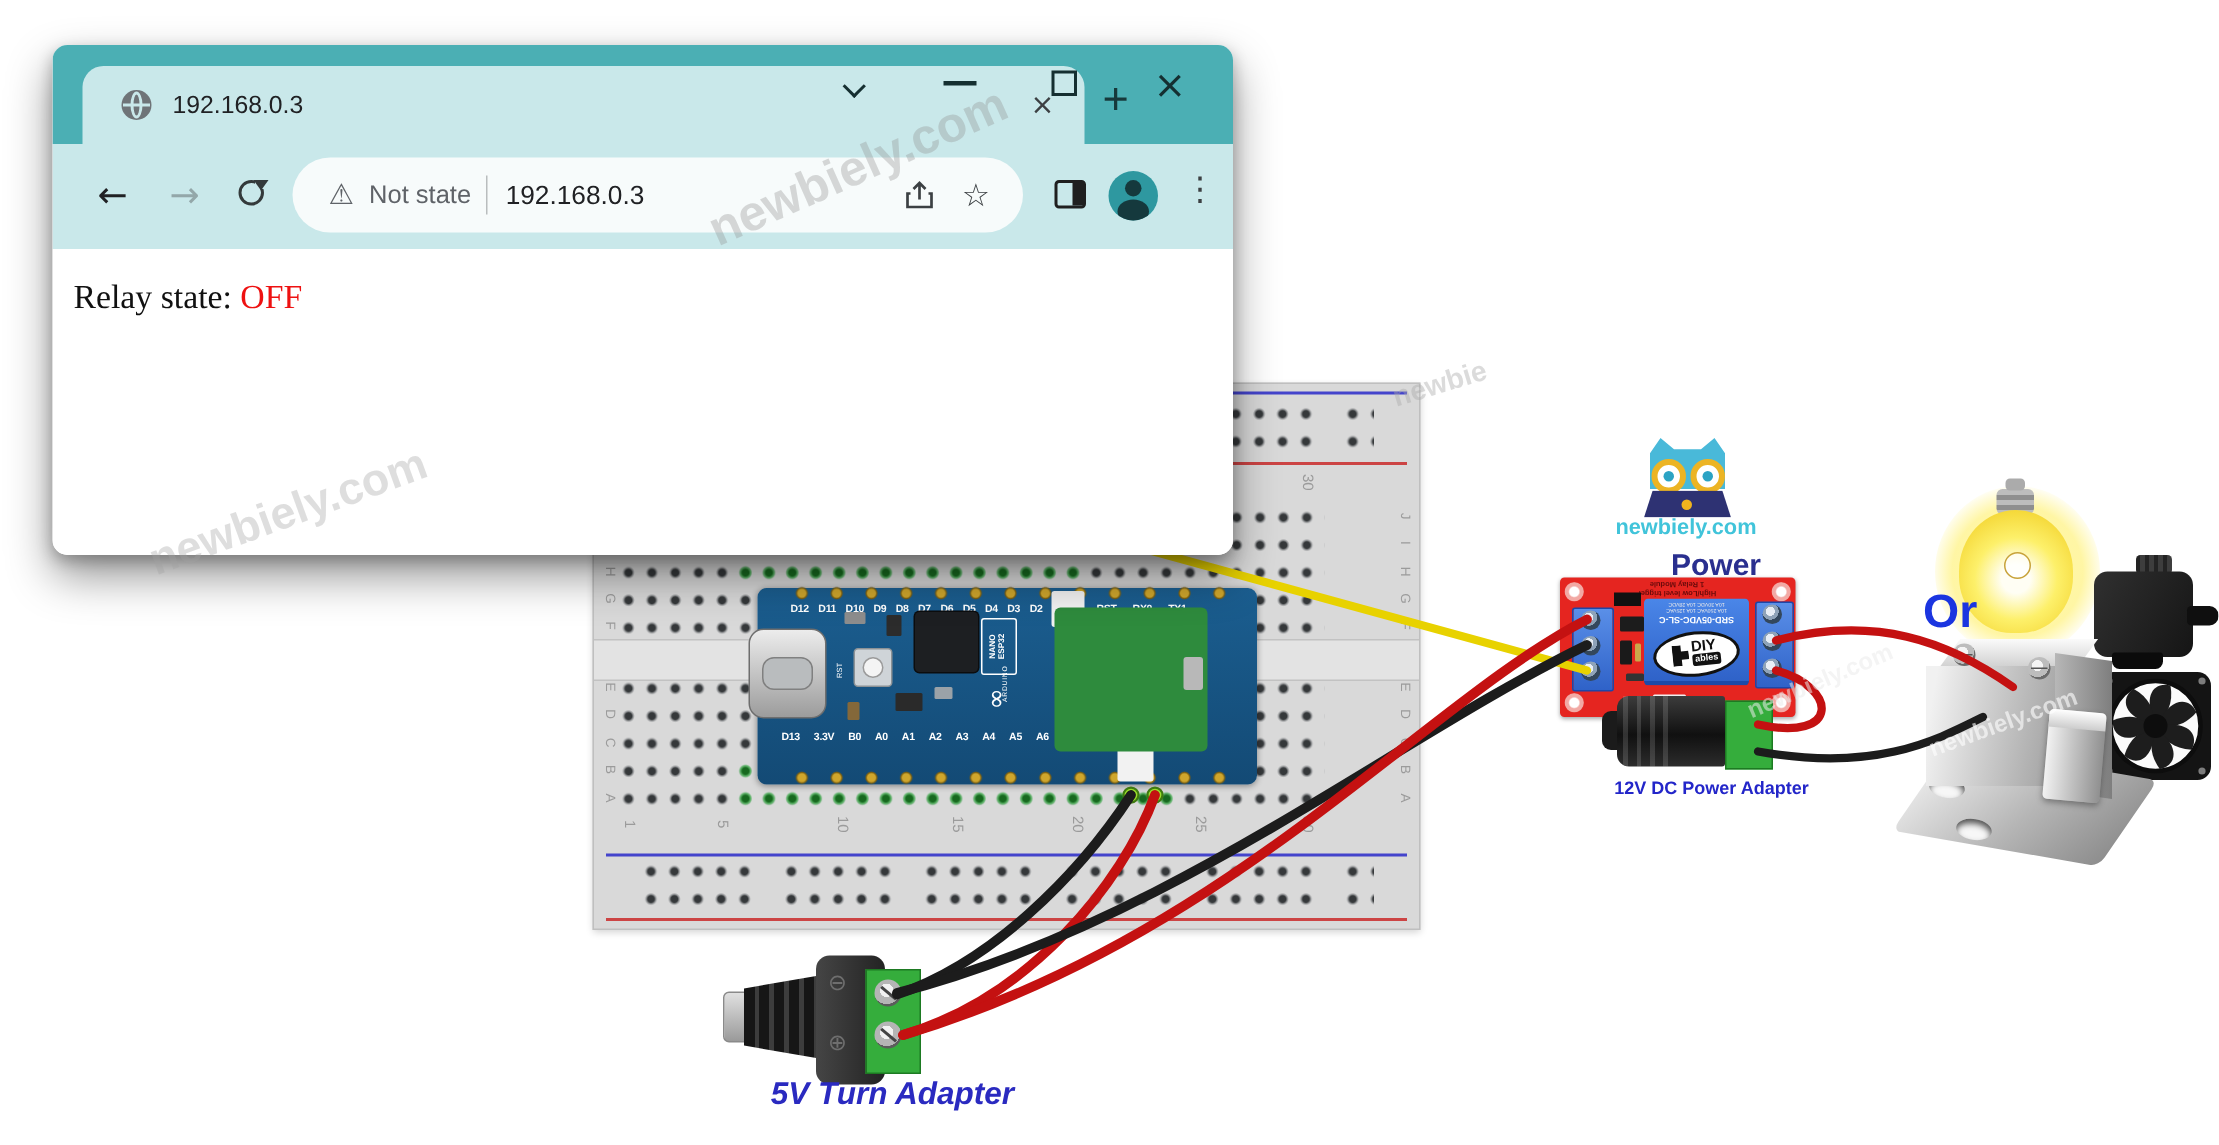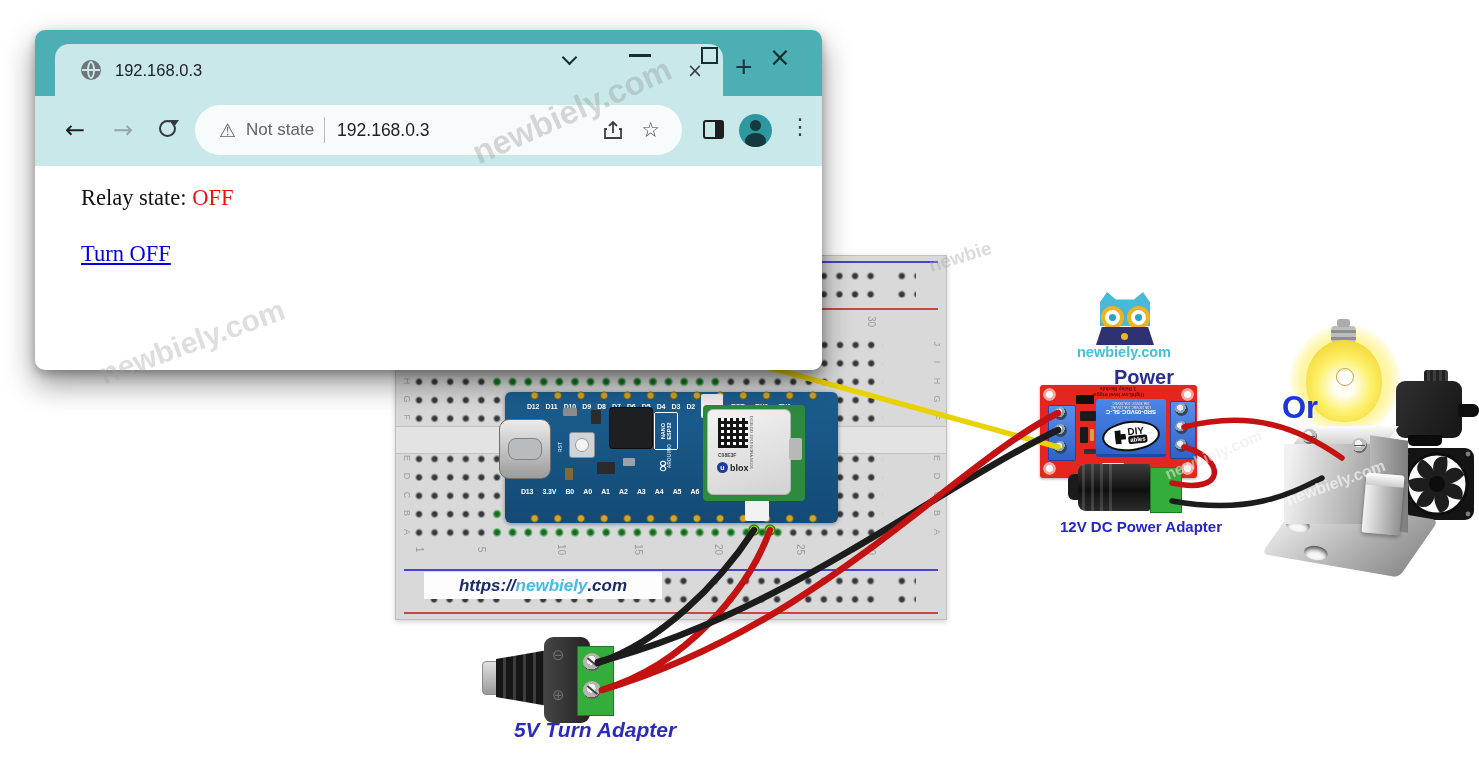--- a/index.html
+++ b/index.html
@@ -45,21 +45,21 @@
   #share-ic{width:20px;height:20px;margin-right:18px;flex:0 0 auto;}
   #star-ic{font-size:21px;color:#3c4043;margin-right:22px;flex:0 0 auto;}
   #sidepanel-ic{left:668px;top:24px;width:21px;height:19px;border:2.4px solid #1f1f1f;border-radius:3px;box-sizing:border-box;}
   #sidepanel-ic::after{content:"";position:absolute;right:0;top:0;width:7px;height:100%;background:#1f1f1f;}
   #avatar{left:704px;top:18px;width:33px;height:33px;border-radius:50%;background:#2e98a0;overflow:hidden;}
   #avatar::before{content:"";position:absolute;left:11px;top:6px;width:11px;height:11px;border-radius:50%;background:#15393d;}
   #avatar::after{content:"";position:absolute;left:6px;top:19px;width:21px;height:16px;border-radius:50%;background:#15393d;}
   #menu-dots{left:754px;top:18px;font-size:22px;color:#3c4043;}
 
   #pagecontent{left:0;top:136px;width:100%;height:204px;background:#ffffff;
-    font-family:"Liberation Serif",serif;padding:18px 0 0 14px;box-sizing:border-box;margin-left:32px;}
+    font-family:"Liberation Serif",serif;padding:18px 0 0 14px;box-sizing:border-box;}
   .pageline{font-size:22.5px;line-height:27px;margin-bottom:29px;color:#111;}
   .state-off{color:#ee1111;}
   .pagelink{color:#0000e0;text-decoration:underline;cursor:pointer;}
 
   
   #owl-peek{z-index:1;}
   #breadboard{left:395px;top:255px;width:550px;height:363px;background:#d9d9d9;
     border:1px solid #bfbfbf;z-index:2;box-shadow:0 2px 5px rgba(0,0,0,.18);}
   .railline-blue{height:2px;background:#4444cc;}
   .railline-red{height:2px;background:#cc4444;}
@@ -152,21 +152,21 @@
   
   #a12-tip{left:1068px;top:474px;width:14px;height:26px;background:#1b1b1b;border-radius:6px 0 0 6px;z-index:4;}
   #a12-barrel{left:1078px;top:464px;width:72px;height:47px;border-radius:8px 2px 2px 8px;z-index:4;
     background:linear-gradient(180deg,#3c3c3c,#101010 55%,#2c2c2c);}
   #a12-barrel::before{content:"";position:absolute;left:4px;top:0;width:34px;height:100%;
     background:repeating-linear-gradient(90deg,rgba(255,255,255,.14) 0 3px,rgba(0,0,0,0) 3px 9px);}
   #a12-green{left:1150px;top:467px;width:30px;height:44px;background:#35ad3c;border:1px solid #1d7a22;z-index:4;}
   .screwS{position:absolute;border-radius:50%;
     background:radial-gradient(circle at 45% 40%, #f2f2f2 0 30%, #b5b5b5 31% 62%, #5c5c5c 63%);}
   .screwS::after{content:"";position:absolute;left:15%;top:45%;width:70%;height:10%;background:#444;transform:rotate(40deg);}
-  #lbl-12v{left:1018px;top:518px;width:246px;text-align:center;font-size:15px;font-weight:700;color:#2326c9;z-index:4;}
+  #lbl-12v{left:1018px;top:518px;width:246px;text-align:center;font-size:12px;font-weight:700;color:#2326c9;z-index:4;}
 
   
   #a5-tip{left:482px;top:661px;width:16px;height:32px;background:linear-gradient(180deg,#e0e0e0,#9a9a9a);border:1px solid #8a8a8a;border-radius:4px 0 0 4px;z-index:4;}
   #a5-cone{left:496px;top:650px;width:52px;height:56px;z-index:4;
     background:repeating-linear-gradient(90deg,#161616 0 7px,#3d3d3d 7px 10px);
     clip-path:polygon(0 16%,100% 0,100% 100%,0 84%);}
   #a5-body{left:544px;top:637px;width:46px;height:86px;border-radius:9px;z-index:4;
     background:linear-gradient(90deg,#454545,#232323);}
   .a5-sym{position:absolute;font-size:15px;color:#6e6e6e;z-index:5;font-family:"DejaVu Sans",sans-serif;}
   #a5-green{left:577px;top:646px;width:35px;height:68px;background:#35ad3c;border:1px solid #1d7a22;z-index:4;}
@@ -277,25 +277,20 @@
   <span class="bb-num" style="left:77px;top:288px;">5</span>
   <span class="bb-num" style="left:157px;top:288px;">10</span>
   <span class="bb-num" style="left:234px;top:288px;">15</span>
   <span class="bb-num" style="left:314px;top:288px;">20</span>
   <span class="bb-num" style="left:396px;top:288px;">25</span>
   <span class="bb-num" style="left:467px;top:288px;">30</span>
 
   <div class="abs railline-blue" style="left:8px;top:313px;width:534px;"></div>
   <div class="abs holes" style="left:30px;top:317px;width:490px;height:36px;"></div>
   <div class="abs railline-red" style="left:8px;top:356px;width:534px;"></div>
-  <div class="abs" id="bb-label">
-    <span class="p1">https://</span>
-      <span class="p2">newbiely</span>
-      <span class="p3">.com</span>
-  </div>
 </div>
 
 <div class="abs" id="arduino">
   <div class="pinstrip" style="left:18px;top:-1px;width:302px;"></div>
   <div class="pinstrip" style="left:18px;top:122px;width:302px;"></div>
   <div class="whitebox" style="left:196px;top:2px;width:22px;height:24px;"></div>
   <div class="whitebox" style="left:240px;top:104px;width:24px;height:25px;"></div>
   <div class="pinlbls" style="left:22px;top:11px;width:168px;">
     <span>D12</span>
     <span>D11</span>
@@ -342,29 +337,20 @@
   <div class="smallpart" style="left:60px;top:76px;width:8px;height:12px;background:#84683a;"></div>
   <div class="abs" id="nanobox">
     <div class="t"><span>NANO</span><br>
       <span>ESP32</span></div>
   </div>
   <div class="abs" id="ardlogo">
     <span class="inf icon">∞</span>
     <span class="txt">ARDUINO</span>
   </div>
   <div class="abs" id="ublox-pcb"></div>
-  <div class="abs" id="ublox-mod">
-    <div class="abs" id="qr"></div>
-    <span class="abs" id="mod-code">C08E3F</span>
-    <div class="abs" id="ublox-logo">
-      <span id="ublox-dot">u</span>
-      <span id="ublox-word">blox</span>
-    </div>
-    <span class="abs" id="mod-vtext">D01B-DD 22/15 NORA-W106</span>
-  </div>
   <div class="abs" id="mod-clip"></div>
 </div>
 
 <div class="abs" style="z-index:4;">
   <div class="owl-head abs" style="left:1100px;top:292px;width:50px;height:34px;"></div>
   <div class="owl-glass abs" style="left:1101px;top:306px;width:23px;height:23px;"></div>
   <div class="owl-glass abs" style="left:1127px;top:306px;width:23px;height:23px;"></div>
   <div class="owl-pupil abs" style="left:1109px;top:314px;width:7px;height:7px;"></div>
   <div class="owl-pupil abs" style="left:1135px;top:314px;width:7px;height:7px;"></div>
   <div class="owl-laptop abs" style="left:1096px;top:327px;width:58px;height:18px;"></div>
@@ -519,21 +505,20 @@
     </div>
     <div class="abs" id="sidepanel-ic"></div>
     <div class="abs" id="avatar"></div>
     <span class="abs icon" id="menu-dots">⋮</span>
   </div>
   <div class="abs" id="pagecontent">
     <div class="pageline">
       <span>Relay state:</span>
       <span class="state-off">OFF</span>
     </div>
-    <div class="pageline"><span class="pagelink">Turn OFF</span></div>
   </div>
 </div>
 
 <div class="wm" id="wm1">newbiely.com</div>
 <div class="wm" id="wm2">newbiely.com</div>
 <div class="wm" id="wm3">newbie</div>
 <div class="wm" id="wm4">newbiely.com</div>
 <div class="wm" id="wm5">newbiely.com</div>
 
 </body></html>

